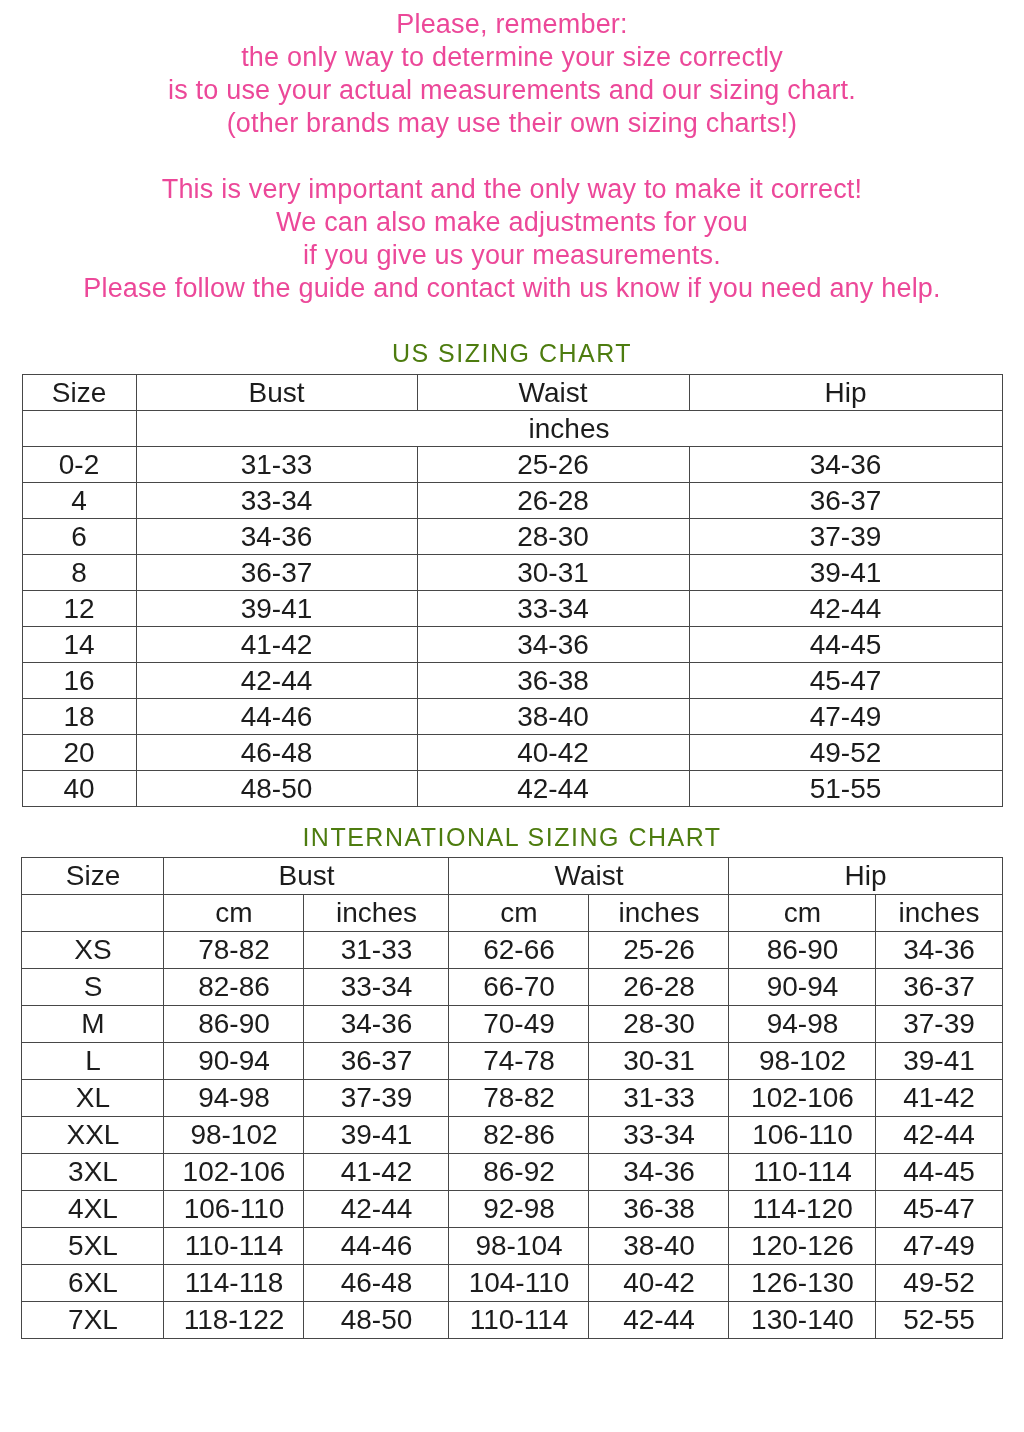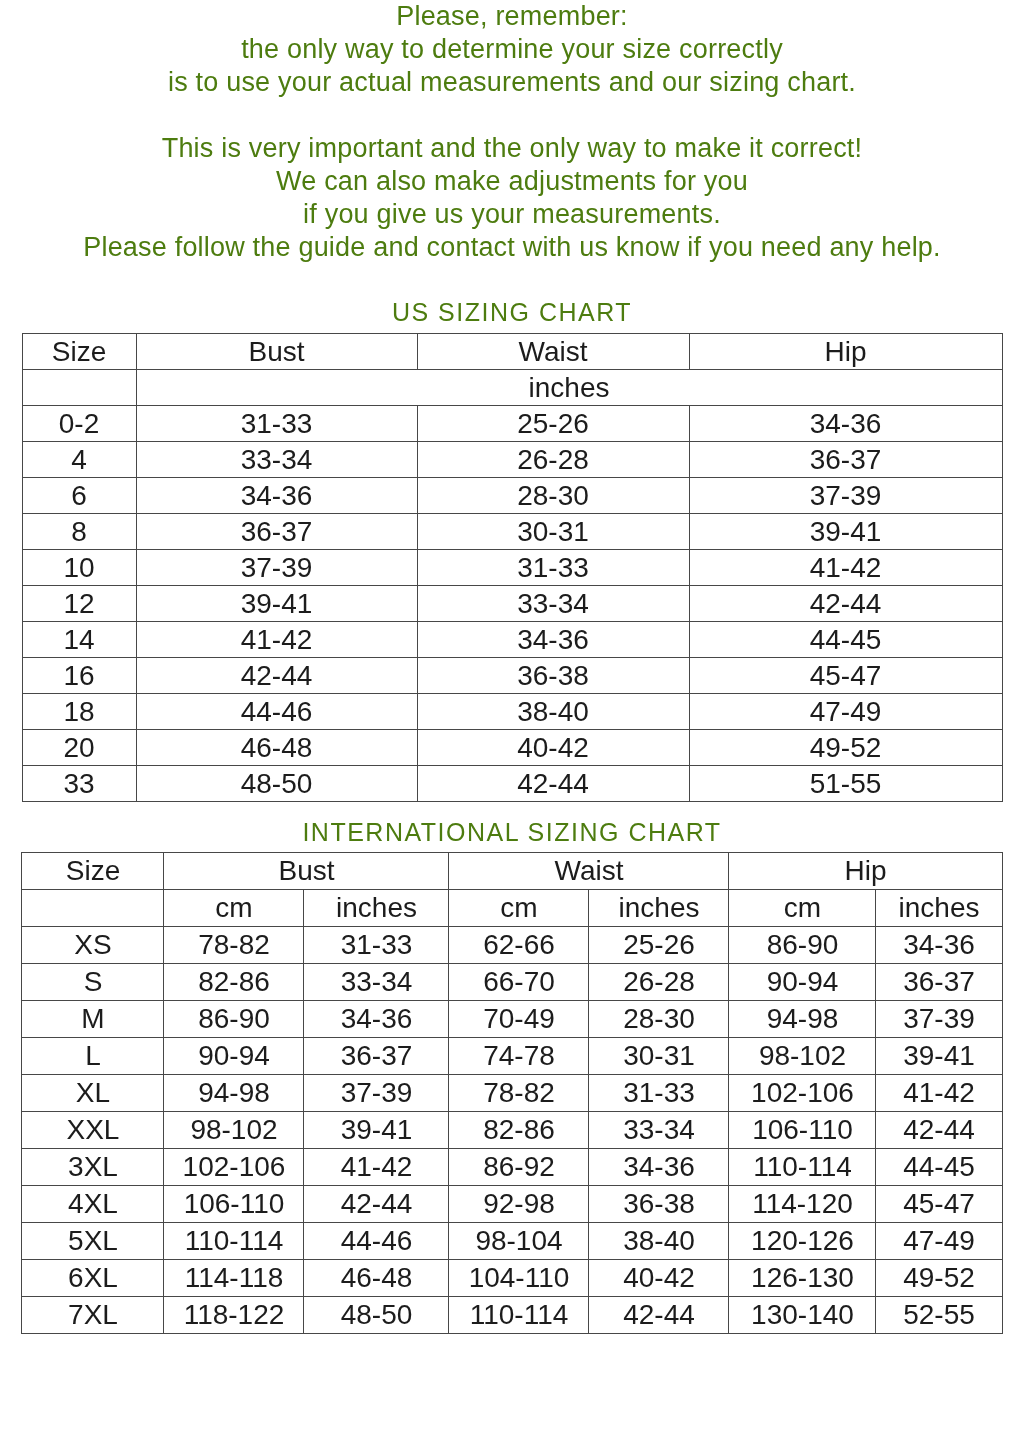--- a/index.html
+++ b/index.html
@@ -10,27 +10,27 @@
   }
   body {
     width: 1024px;
     min-height: 1432px;
     font-family: "Liberation Sans", sans-serif;
     -webkit-font-smoothing: antialiased;
   }
 
   
   .intro {
-    padding-top: 0;
+    padding-top: 8px;
     text-align: center;
     font-size: 27px;
     line-height: 33px;
     font-weight: 300;
     letter-spacing: 0.2px;
-    color: #4d7c0f;
+    color: #ec4899;
   }
   .intro .line { white-space: nowrap; }
   .para-gap { height: 33px; }
 
   
   .chart-title {
     margin: 0;
     text-align: center;
     font-size: 25px;
     line-height: 30px;
@@ -67,20 +67,21 @@
     font-size: 28px;
   }
 </style>
 </head>
 <body>
 
 <div class="intro">
   <div class="line">Please, remember:</div>
   <div class="line">the only way to determine your size correctly</div>
   <div class="line">is to use your actual measurements and our sizing chart.</div>
+  <div class="line">(other brands may use their own sizing charts!)</div>
   <div class="para-gap"></div>
   <div class="line">This is very important and the only way to make it correct!</div>
   <div class="line">We can also make adjustments for you</div>
   <div class="line">if you give us your measurements.</div>
   <div class="line">Please follow the guide and contact with us know if you need any help.</div>
 </div>
 
 <section>
   <h2 class="chart-title us">US SIZING CHART</h2>
   <table id="us-table">
@@ -121,26 +122,20 @@
           <td>28-30</td>
           <td>37-39</td>
         </tr>
         <tr>
           <td>8</td>
           <td>36-37</td>
           <td>30-31</td>
           <td>39-41</td>
         </tr>
         <tr>
-          <td>10</td>
-          <td>37-39</td>
-          <td>31-33</td>
-          <td>41-42</td>
-        </tr>
-        <tr>
           <td>12</td>
           <td>39-41</td>
           <td>33-34</td>
           <td>42-44</td>
         </tr>
         <tr>
           <td>14</td>
           <td>41-42</td>
           <td>34-36</td>
           <td>44-45</td>
@@ -157,21 +152,21 @@
           <td>38-40</td>
           <td>47-49</td>
         </tr>
         <tr>
           <td>20</td>
           <td>46-48</td>
           <td>40-42</td>
           <td>49-52</td>
         </tr>
         <tr>
-          <td>33</td>
+          <td>40</td>
           <td>48-50</td>
           <td>42-44</td>
           <td>51-55</td>
         </tr>
       </tbody>
   </table>
 </section>
 
 <section>
   <h2 class="chart-title intl">INTERNATIONAL SIZING CHART</h2>

